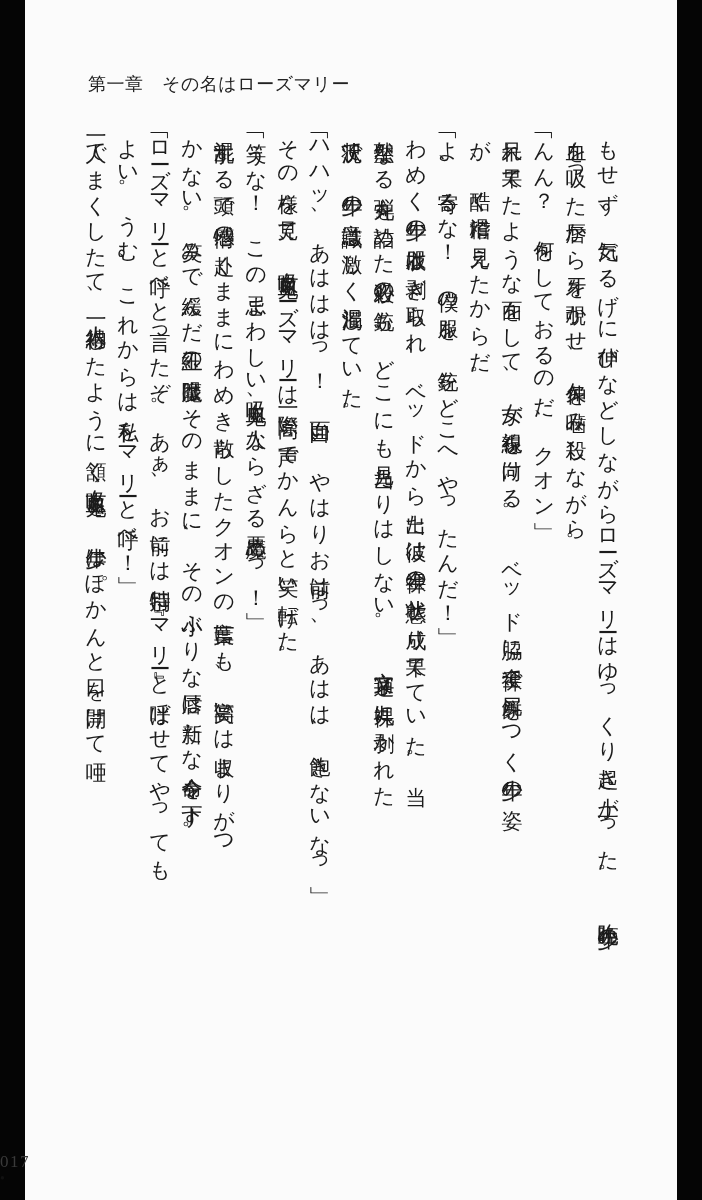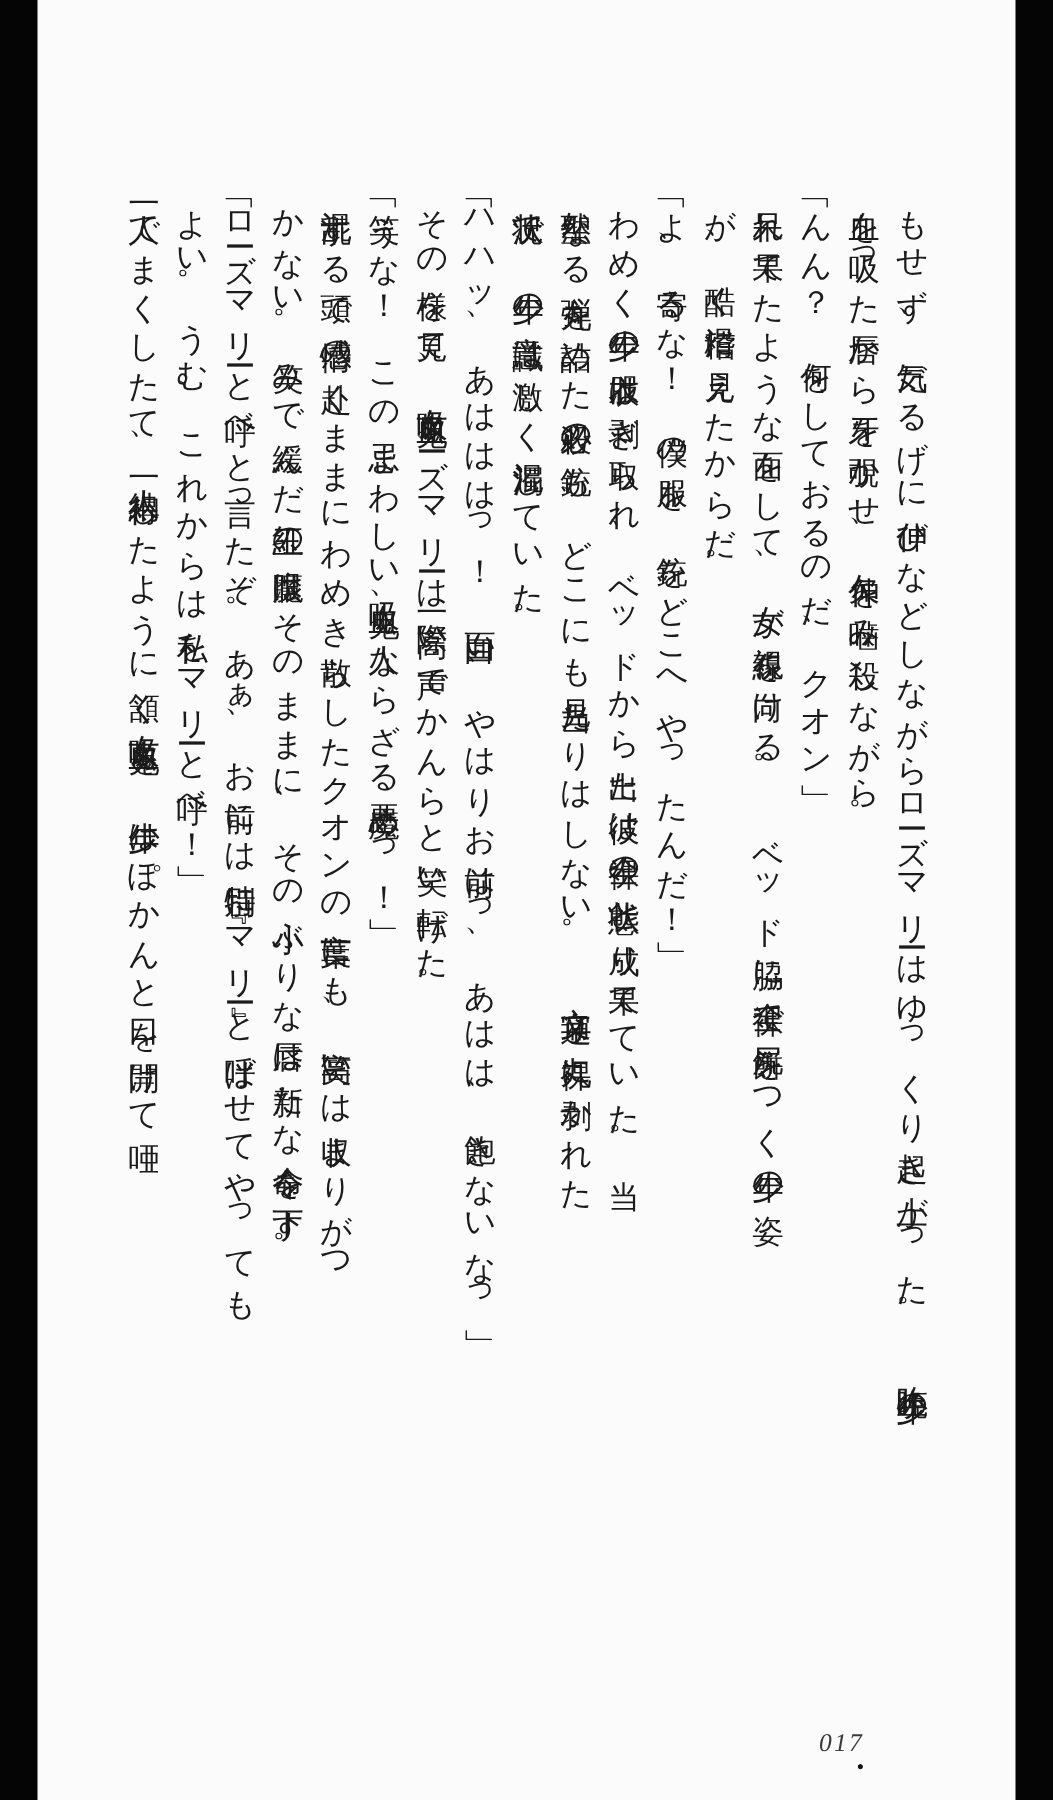--- a/index.html
+++ b/index.html
@@ -47,23 +47,22 @@
     color: #1b1b1b;
   }
   .text-line {
     height: 952px;
   }
   .page-footer {
     position: absolute;
     left: 0;
     top: 1152px;
     width: 576px;
-    text-align: right;
+    text-align: left;
     color: #3a3a3a;
-    font-style: italic;
   }
   .page-number {
     font-size: 17px;
     letter-spacing: 1.5px;
     display: block;
   }
   .page-dot {
     display: block;
     font-size: 8px;
     line-height: 10px;
@@ -72,20 +71,21 @@
   }
 </style>
 </head>
 <body>
 
 <div class="page">
 
   <div class="edge-bar left"></div>
   <div class="edge-bar right"></div>
 
+  <div class="chapter-header">第一章　その名はローズマリー</div>
 
   <div class="body-text">
     <div class="text-line">もせず、気だるげに伸びなどしながらローズマリーはゆっくり起き上がった。　昨晩少年の</div>
     <div class="text-line">血を吸った唇から牙を覗かせ、欠伸を噛み殺しながら。</div>
     <div class="text-line">「んん？　何をしておるのだ、クオン」</div>
     <div class="text-line">呆れ果てたような面をして、女が視線を向ける。　ベッド脇に全裸で尻餅をつく少年の姿</div>
     <div class="text-line">が、酷く滑稽に見えたからだ。</div>
     <div class="text-line">「よ、寄るな！　僕の服を、銃をどこへやったんだ！」</div>
     <div class="text-line">わめく少年の衣服は剥ぎ取られ、ベッドから出た彼は全裸の状態と成り果てていた。当</div>
     <div class="text-line">然聖なる弾丸を詰めた必殺の銃も、どこにも見当たりはしない。　文字通り丸裸に剥かれた</div>

